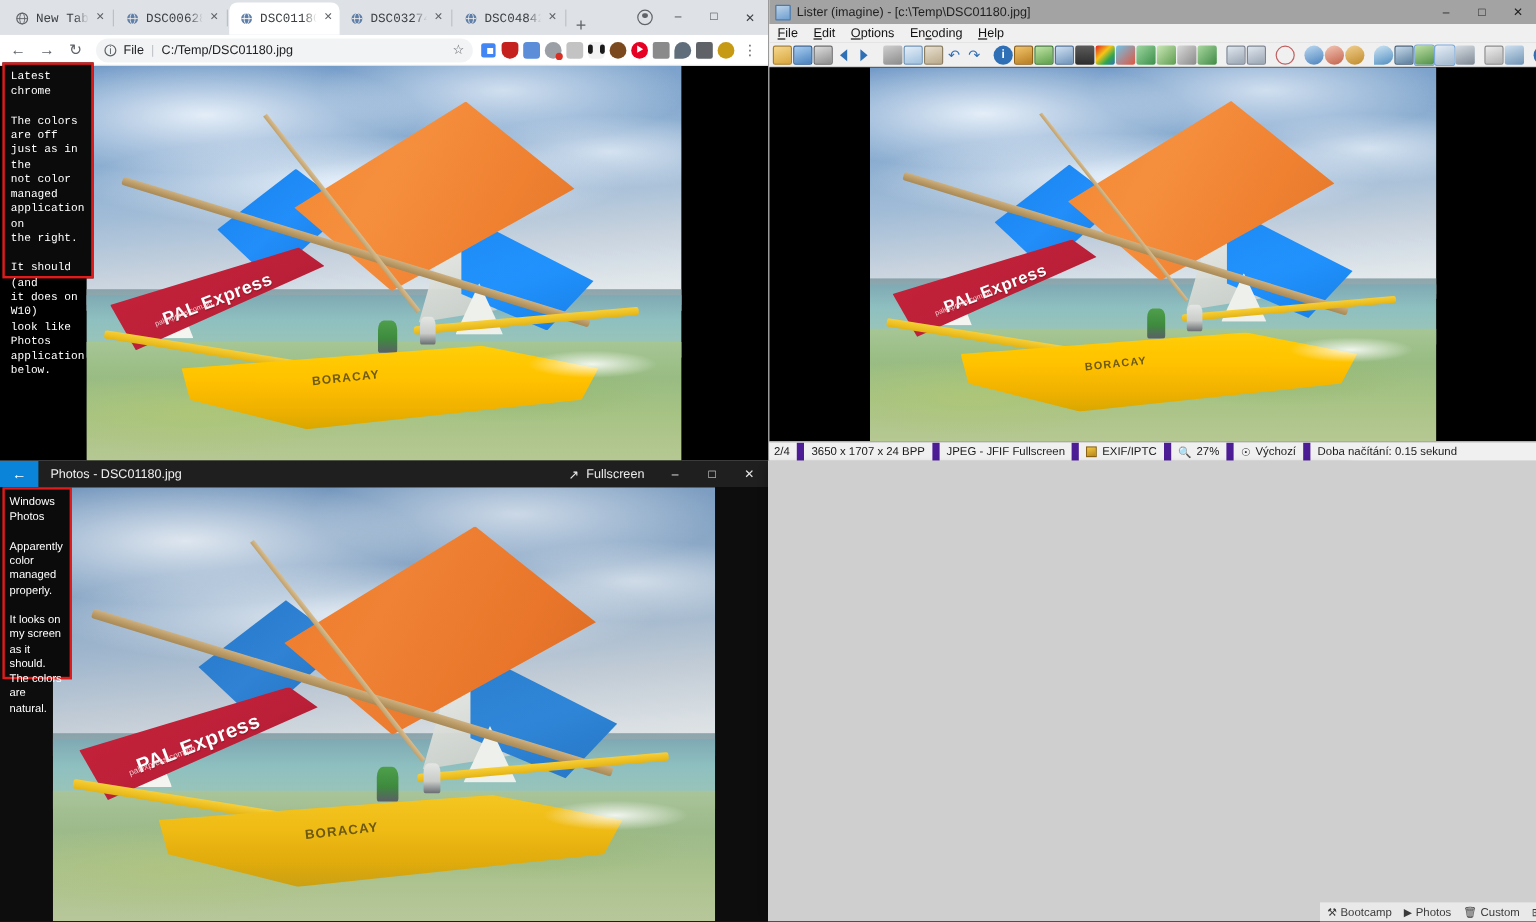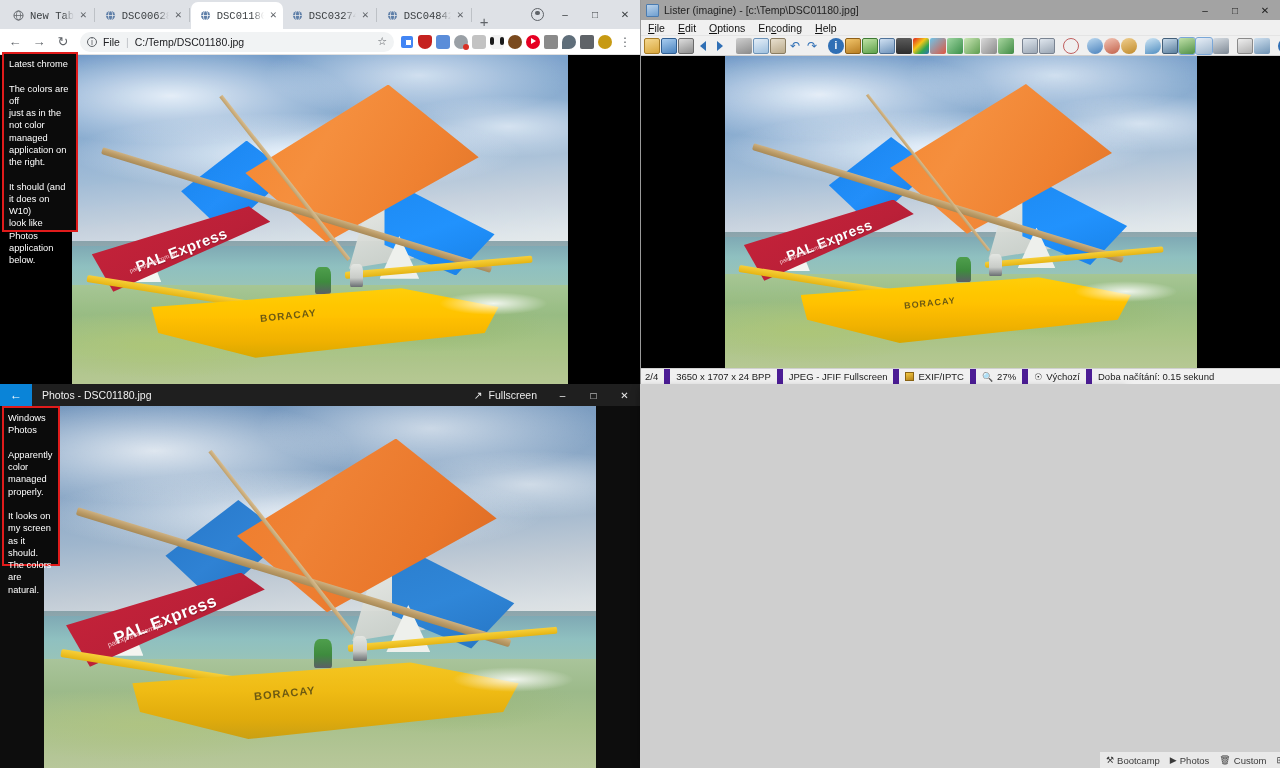--- a/index.html
+++ b/index.html
@@ -524,21 +524,21 @@
         <div class="outrigger"></div>
         <div class="outrigger2"></div>
         <div class="person"></div>
         <div class="person2"></div>
         <div class="hull"></div>
         <div class="hull-text" style="font-size:10px">BORACAY</div>
         <div class="foam"></div>
       </div>
     </div>
 
-    <div class="note" id="chrome-note" style="left:2px; top:52px; width:76px; height:180px; padding:4px 4px 4px 5px; font-size:9.3px;">Latest chrome
+    <div class="note" id="chrome-note" style="left:2px; top:52px; width:76px; height:180px; padding:4px 4px 4px 5px; font-size:9.3px;font-family:Liberation Mono, monospace;">Latest chrome
 
 The colors are off
 just as in the
 not color
 managed
 application on
 the right.
 
 It should (and
 it does on W10)

